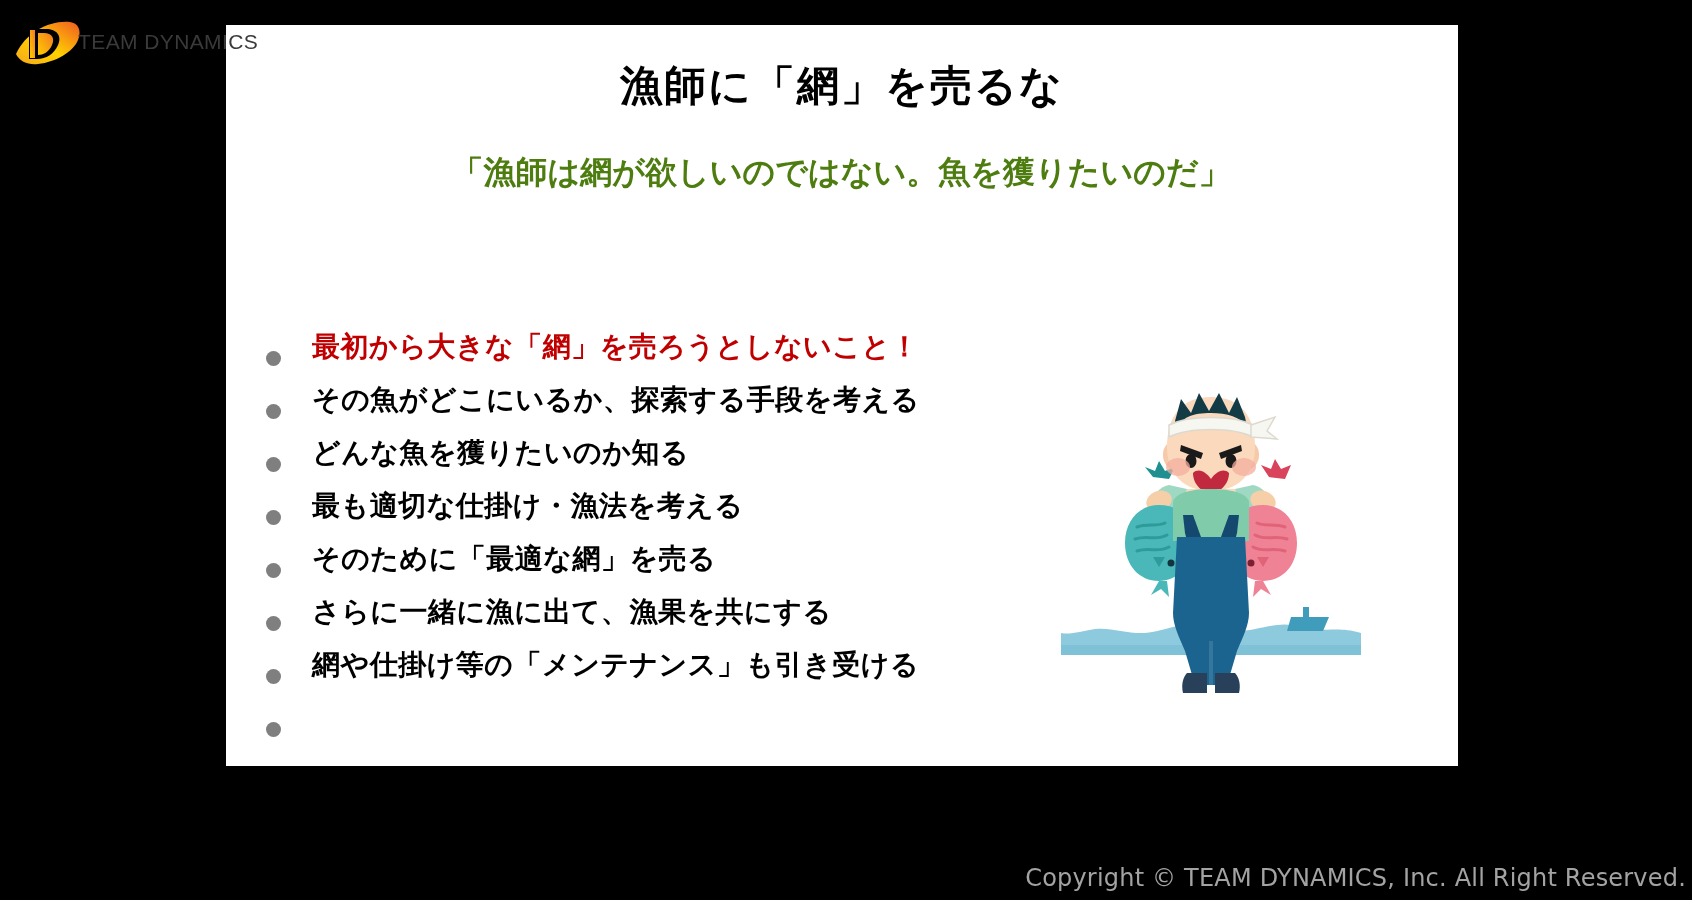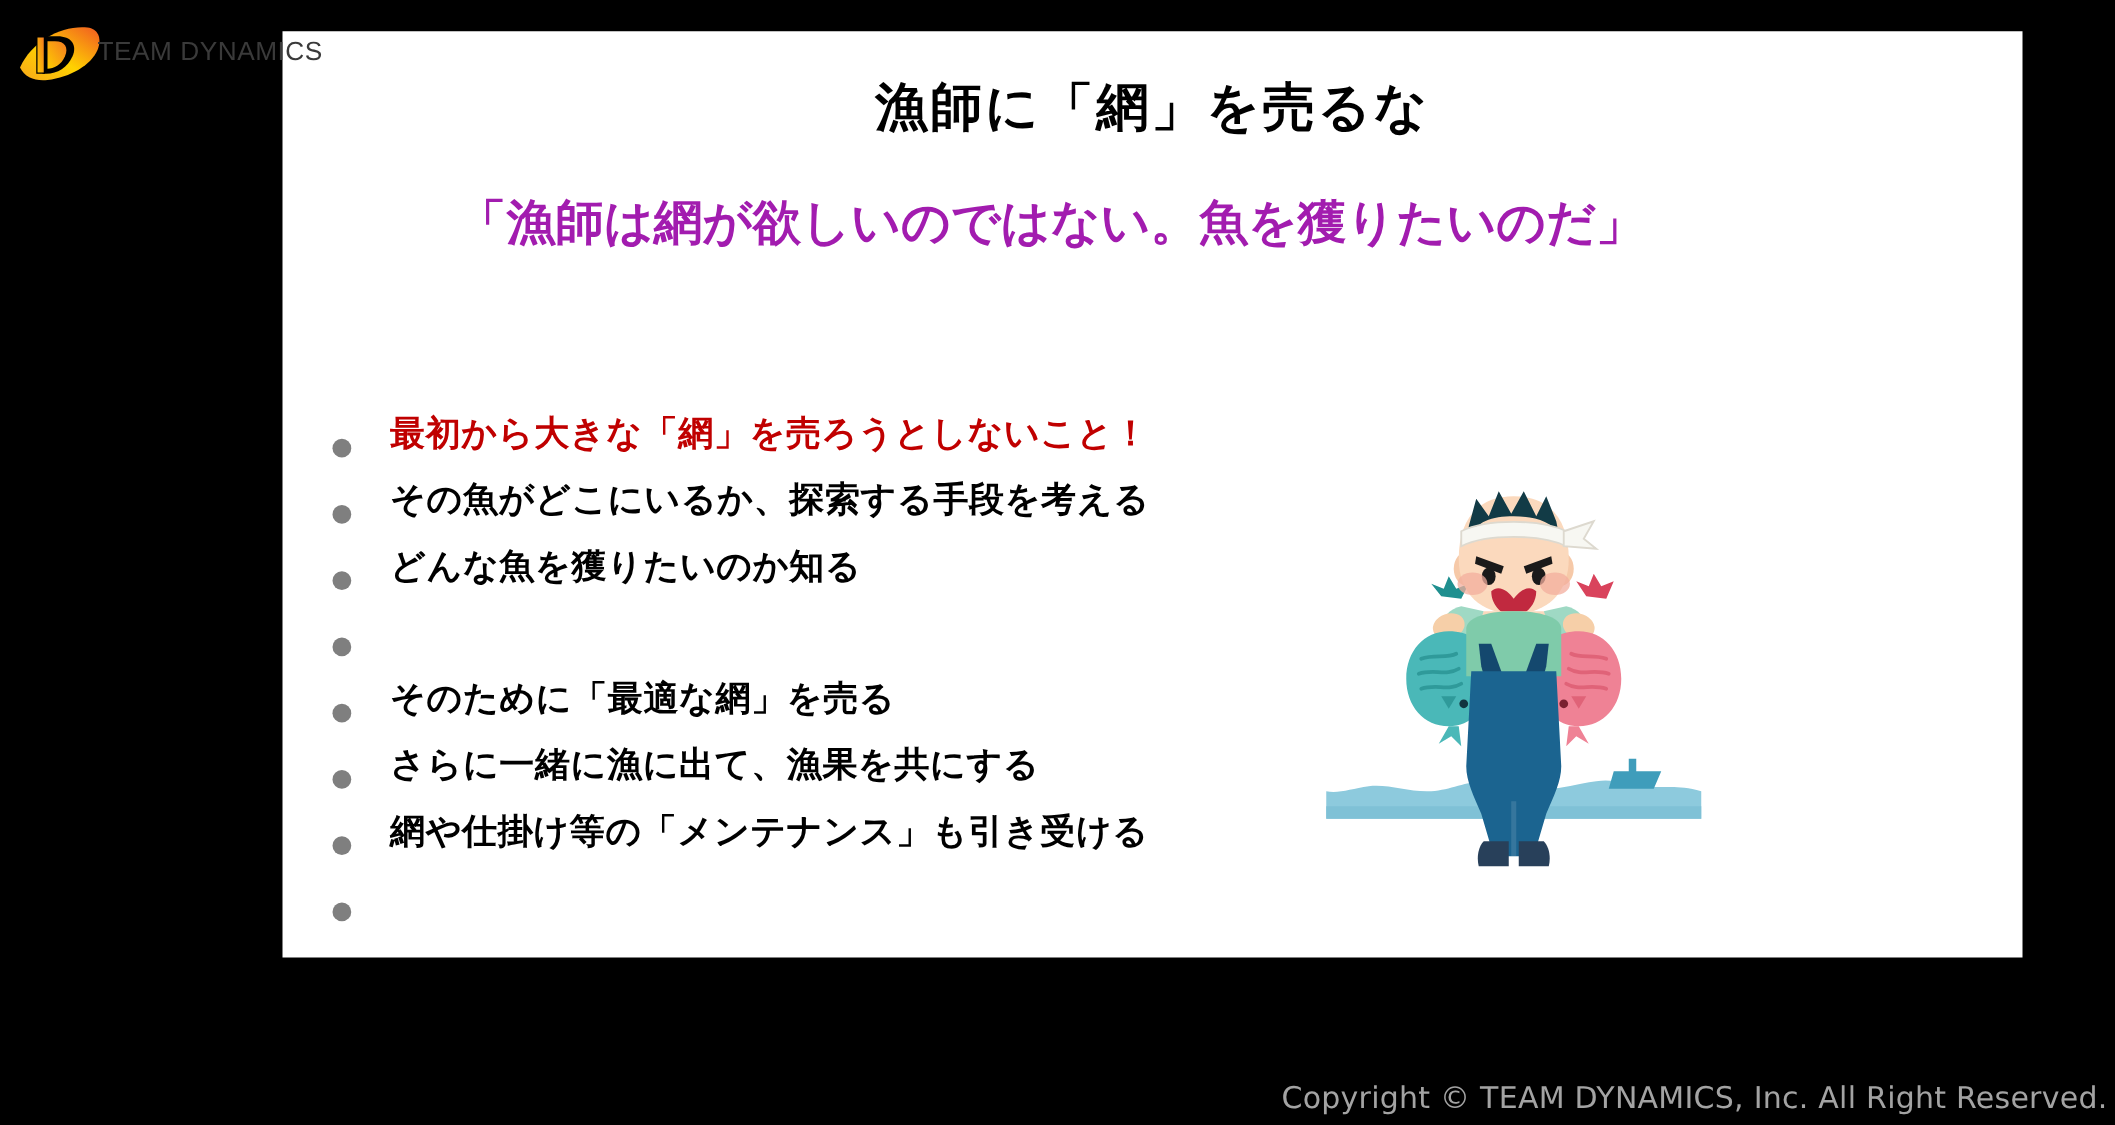--- a/index.html
+++ b/index.html
@@ -46,21 +46,21 @@
     margin-left: -6px;
     position: relative;
     z-index: 2;
   }
 
   
   #slide {
     position: absolute;
     left: 226px;
     top: 25px;
-    width: 1392px;
+    width: 1232px;
     height: 741px;
     background: #ffffff;
     overflow: hidden;
   }
 
   #slide-title {
     position: absolute;
     left: 0;
     top: 38px;
     width: 100%;
@@ -71,23 +71,23 @@
     letter-spacing: 2px;
     line-height: 1.1;
   }
 
   #slide-subtitle {
     position: absolute;
     left: 95px;
     top: 118px;
     width: 1040px;
     text-align: center;
-    font-size: 39px;
+    font-size: 32px;
     font-weight: bold;
-    color: #a21caf;
+    color: #4d7c0f;
     line-height: 1.85;
     letter-spacing: 0px;
   }
 
   
   #bullets {
     position: absolute;
     left: 28px;
     top: 288px;
     width: 800px;
@@ -183,20 +183,21 @@
       <div class="bullet-row">
         <span class="bullet-dot" style="background: rgb(127, 127, 127);"></span>
         <span class="bullet-text">その魚がどこにいるか、探索する手段を考える</span>
       </div>
       <div class="bullet-row">
         <span class="bullet-dot" style="background: rgb(127, 127, 127);"></span>
         <span class="bullet-text">どんな魚を獲りたいのか知る</span>
       </div>
       <div class="bullet-row">
         <span class="bullet-dot" style="background: rgb(127, 127, 127);"></span>
+        <span class="bullet-text">最も適切な仕掛け・漁法を考える</span>
       </div>
       <div class="bullet-row">
         <span class="bullet-dot" style="background: rgb(127, 127, 127);"></span>
         <span class="bullet-text">そのために「最適な網」を売る</span>
       </div>
       <div class="bullet-row">
         <span class="bullet-dot" style="background: rgb(127, 127, 127);"></span>
         <span class="bullet-text">さらに一緒に漁に出て、漁果を共にする</span>
       </div>
       <div class="bullet-row">

